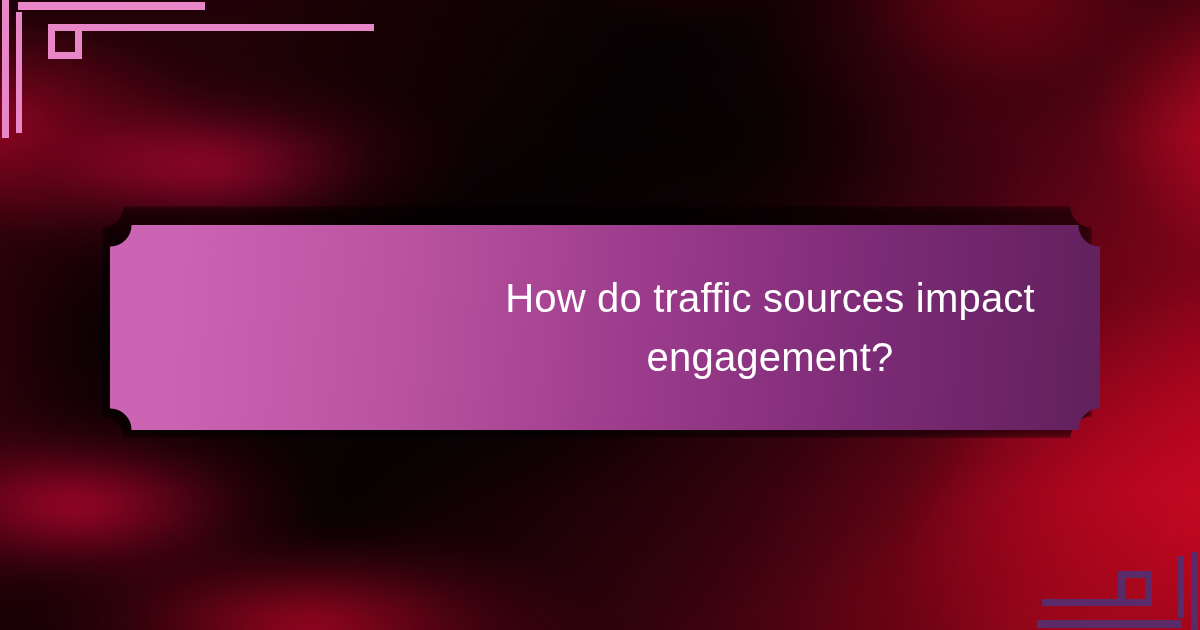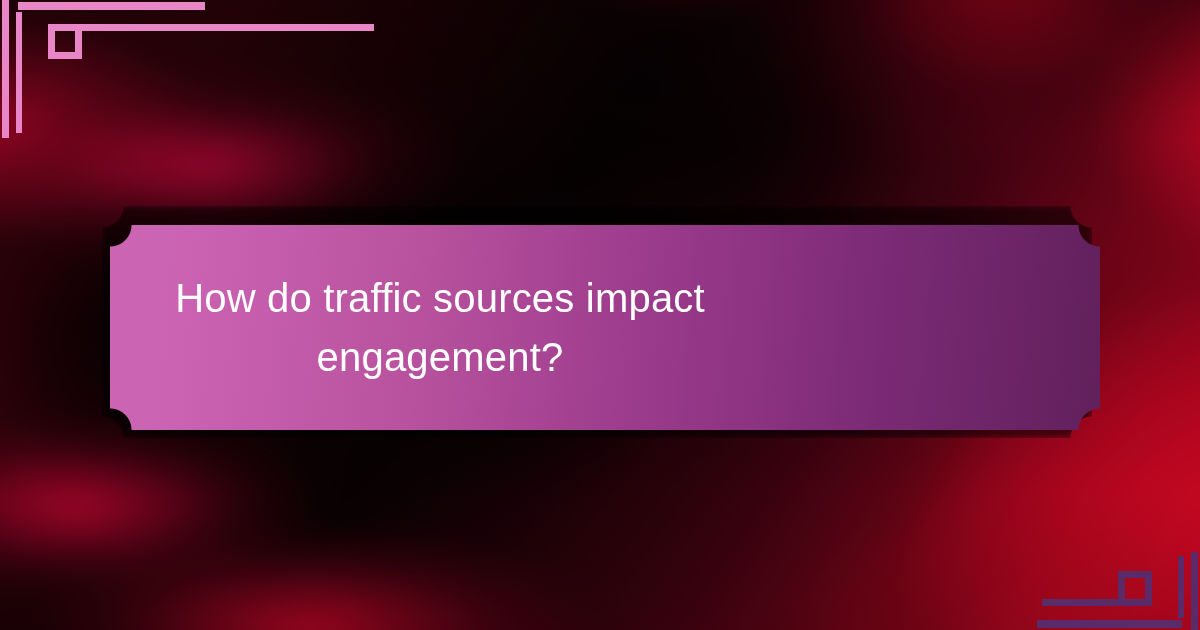--- a/index.html
+++ b/index.html
@@ -106,21 +106,21 @@
       radial-gradient(circle 22px at 0 100%, transparent 21px, #000 22px),
       radial-gradient(circle 22px at 100% 100%, transparent 21px, #000 22px);
     mask-composite: intersect;
   }
 
   .banner {
     position: absolute;
     inset: 0;
     display: flex;
     align-items: center;
-    justify-content: flex-start;
+    justify-content: flex-end;
     -webkit-mask-image:
       radial-gradient(circle 22px at 0 0,    transparent 21px, #000 22px),
       radial-gradient(circle 22px at 100% 0, transparent 21px, #000 22px),
       radial-gradient(circle 22px at 0 100%, transparent 21px, #000 22px),
       radial-gradient(circle 22px at 100% 100%, transparent 21px, #000 22px);
     -webkit-mask-composite: source-in;
     mask-image:
       radial-gradient(circle 22px at 0 0,    transparent 21px, #000 22px),
       radial-gradient(circle 22px at 100% 0, transparent 21px, #000 22px),
       radial-gradient(circle 22px at 0 100%, transparent 21px, #000 22px),

